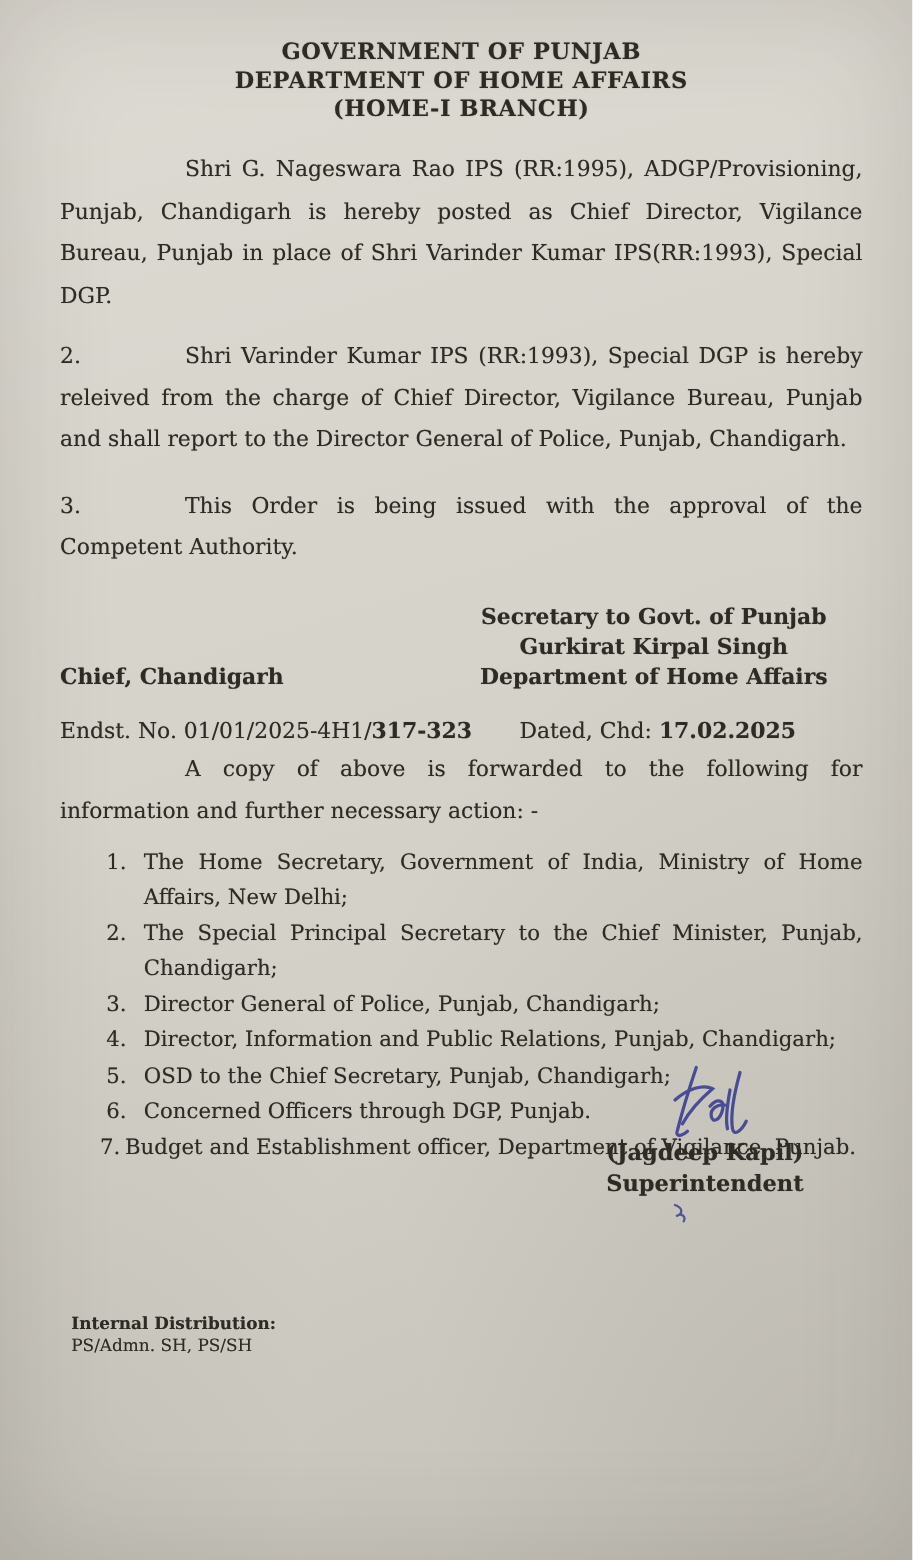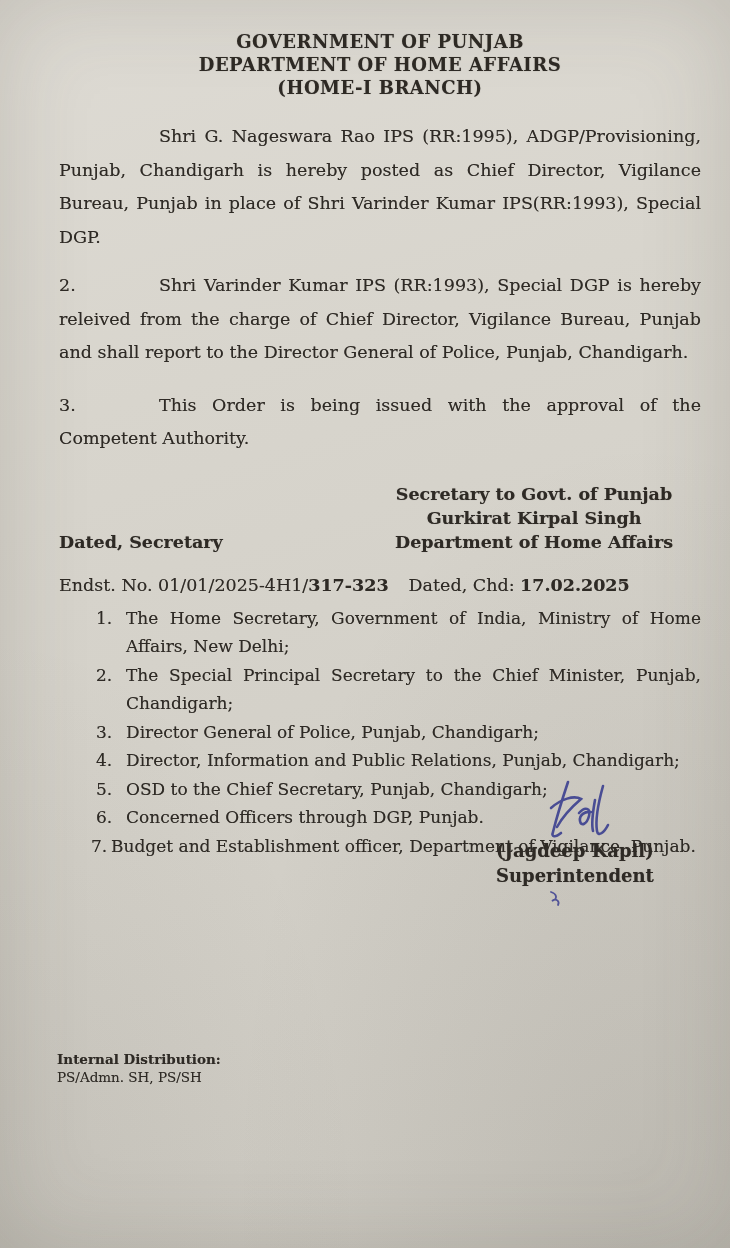--- a/index.html
+++ b/index.html
@@ -11,40 +11,40 @@
       radial-gradient(ellipse at 88% 96%, rgba(60,55,45,0.10), transparent 45%),
       radial-gradient(ellipse at 0% 100%, rgba(60,55,45,0.08), transparent 35%),
       linear-gradient(163deg,#dedbd4 0%, #d8d5cd 30%, #d3d0c8 60%, #cbc8c0 100%);
     font-family:"DejaVu Serif", serif;
     color:#2e2a25;
   }
   .page::after{
     content:"";position:absolute;inset:0;pointer-events:none;
     box-shadow:inset 0 0 90px rgba(70,65,55,0.18);
   }
-  .content{position:absolute;left:59px;top:30px;width:642px;}
+  .content{position:absolute;left:48px;top:30px;width:642px;}
   .doc-header{text-align:center;font-weight:bold;font-size:18px;line-height:23px;letter-spacing:.5px;
     text-shadow:0 0 1px rgba(40,35,30,.35);}
   .order-title-wrap{text-align:center;margin-top:17px;}
   .order-title{display:inline-block;font-weight:bold;font-size:18px;letter-spacing:.8px;
     border-bottom:2.5px solid #2e2a25;padding:0 6px 3px;text-shadow:0 0 1px rgba(40,35,30,.35);}
   .body-para{position:relative;text-align:justify;font-size:17.5px;line-height:33.5px;
     margin:0;text-indent:100px;text-shadow:0 0 .6px rgba(40,35,30,.45);}
   .p1{margin-top:21px;}
   .p2{margin-top:15px;}
   .p3{margin-top:19px;}
   .para-num{position:absolute;left:0;top:0;text-indent:0;}
   .sig-row{display:flex;justify-content:space-between;align-items:flex-end;margin-top:26px;}
   .dateline{font-weight:bold;font-size:17.5px;line-height:24px;text-shadow:0 0 .7px rgba(40,35,30,.4);}
   .dateline sup{font-size:11px;}
   .signatory{font-weight:bold;font-size:17.5px;line-height:24px;text-align:center;
     margin-right:28px;text-shadow:0 0 .7px rgba(40,35,30,.4);}
   .endst{margin-top:21px;font-size:17.5px;white-space:nowrap;text-shadow:0 0 .6px rgba(40,35,30,.45);}
   .endst .bold{font-weight:bold;}
-  .endst .gap{margin-left:20px;}
+  .endst .gap{margin-left:38px;}
   .forward-para{margin-top:5px;}
   .recipients{margin-top:9px;}
   .recipient{position:relative;padding-left:67px;text-align:justify;
     font-size:17px;line-height:28.5px;text-shadow:0 0 .6px rgba(40,35,30,.45);}
   .recipient .num{position:absolute;left:37px;top:0;}
   .recipient.tight{padding-left:52px;}
   .recipient.tight .num{left:32px;}
   .sig-block{position:relative;width:200px;margin-left:437px;margin-top:-22px;
     font-weight:bold;font-size:18px;line-height:25px;text-shadow:0 0 .7px rgba(40,35,30,.4);}
   .sig-ink{position:absolute;left:28px;top:-64px;}
@@ -67,31 +67,32 @@
 
 
     <p class="body-para p1">Shri G. Nageswara Rao IPS (RR:1995), ADGP/Provisioning, Punjab, Chandigarh is hereby posted as Chief Director, Vigilance Bureau, Punjab in place of Shri Varinder Kumar IPS(RR:1993), Special DGP.</p>
 
     <p class="body-para p2"><span class="para-num">2.</span><span>Shri Varinder Kumar IPS (RR:1993),  Special DGP is hereby releived from the charge of Chief Director, Vigilance Bureau, Punjab and shall report to the Director General of Police, Punjab, Chandigarh.</span></p>
 
     <p class="body-para p3"><span class="para-num">3.</span><span>This Order is being issued with the approval of the Competent Authority.</span></p>
 
     <div class="sig-row">
       <div class="dateline">
-        <div>Dated, Secretary</div>
+        <div>Chief, Chandigarh</div>
       </div>
       <div class="signatory">
         <div>Secretary to Govt. of Punjab</div>
         <div>Gurkirat Kirpal Singh</div>
         <div>Department of Home Affairs</div>
       </div>
     </div>
 
     <div class="endst"><span>Endst. No. 01/01/2025-4H1/</span><span class="bold">317-323</span><span class="gap">Dated, Chd: </span><span class="bold">17.02.2025</span></div>
 
+    <p class="body-para forward-para">A copy of above is forwarded to the following for information and further necessary action: -</p>
 
     <div class="recipients">
       <div class="recipient"><span class="num">1.</span><span>The Home Secretary, Government of India, Ministry of Home  Affairs, New Delhi;</span></div>
       <div class="recipient"><span class="num">2.</span><span>The Special Principal Secretary to the Chief Minister, Punjab, Chandigarh;</span></div>
       <div class="recipient"><span class="num">3.</span><span>Director General of Police, Punjab, Chandigarh;</span></div>
       <div class="recipient"><span class="num">4.</span><span>Director, Information and Public Relations, Punjab, Chandigarh;</span></div>
       <div class="recipient"><span class="num">5.</span><span>OSD to the Chief Secretary, Punjab, Chandigarh;</span></div>
       <div class="recipient"><span class="num">6.</span><span>Concerned Officers through DGP, Punjab.</span></div>
       <div class="recipient tight"><span class="num">7.</span><span>Budget and Establishment officer, Department of Vigilance, Punjab.</span></div>
     </div>

